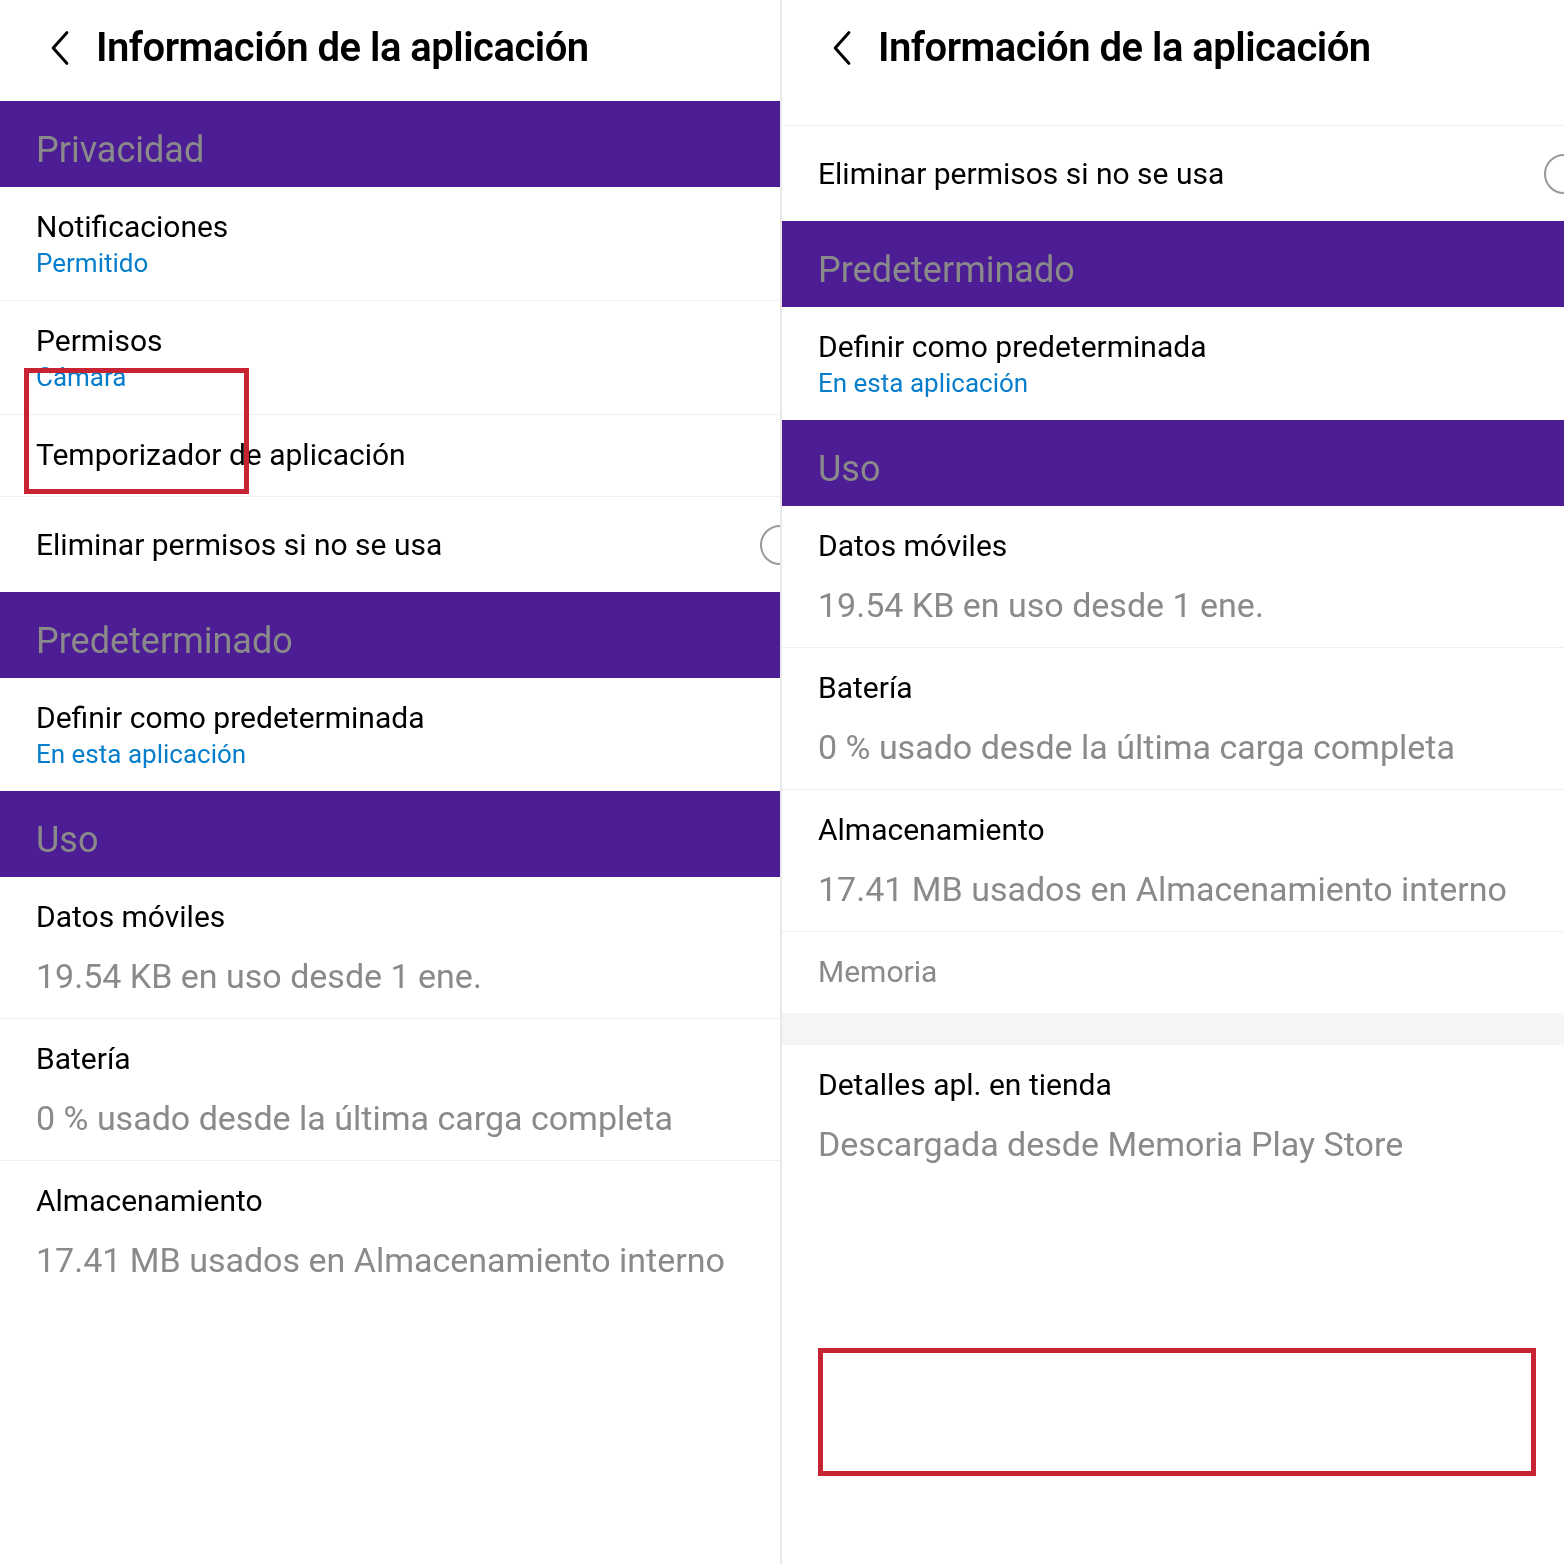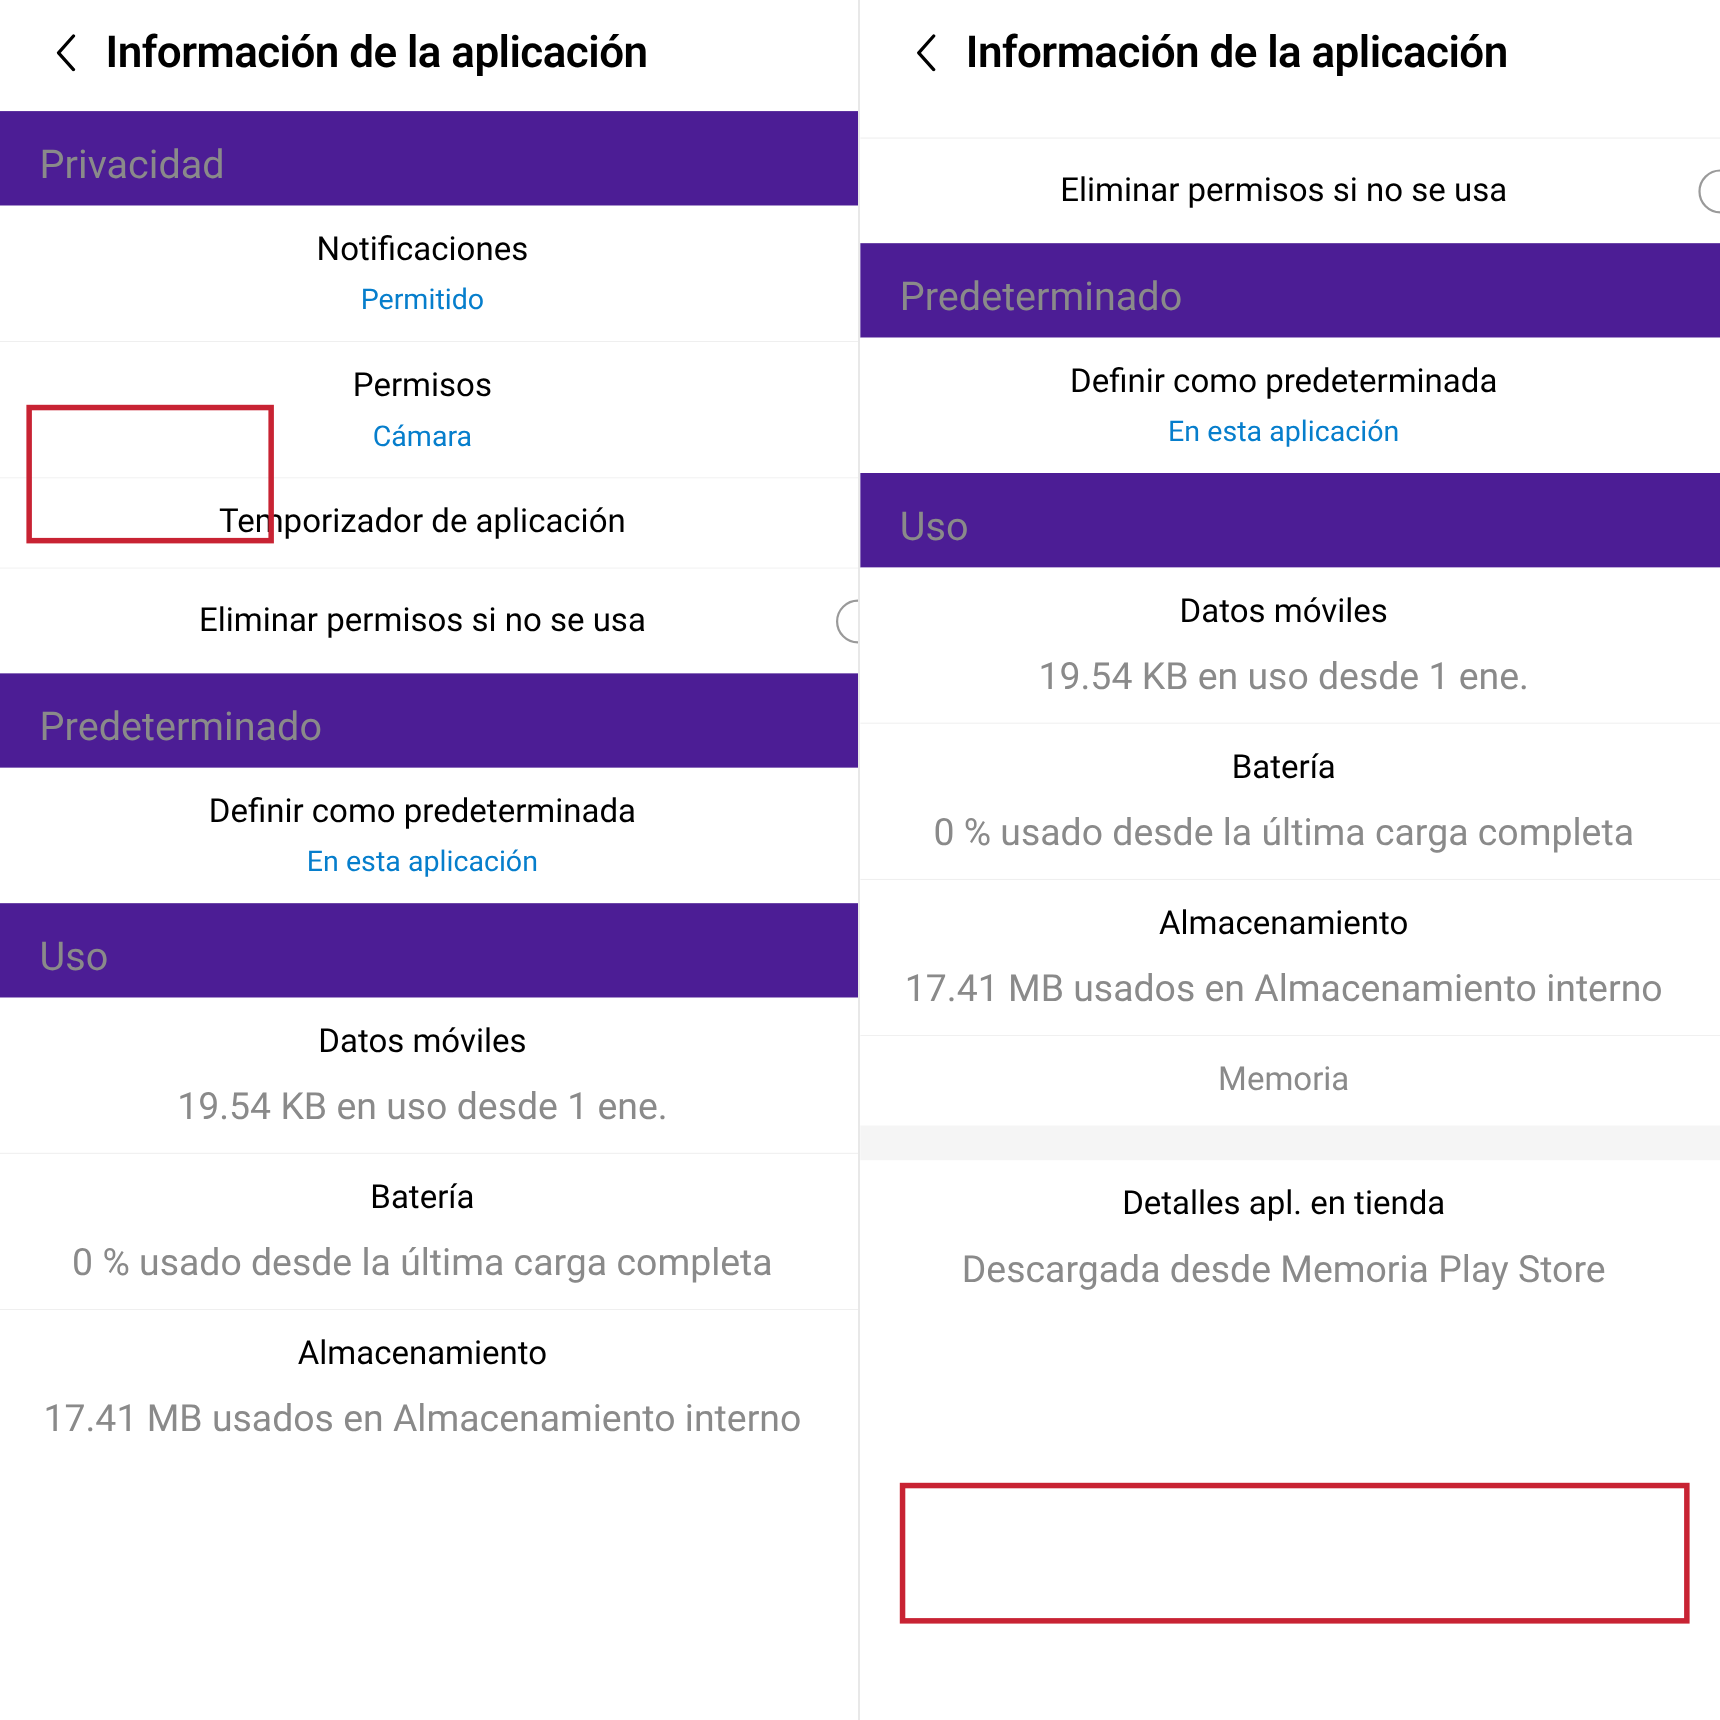--- a/index.html
+++ b/index.html
@@ -45,33 +45,32 @@
       font-size: 36px;
       color: #8a8a8a;
       background: #4c1d95;
     }
     .row {
       padding: 20px 48px 22px 36px;
       background: #ffffff;
       border-bottom: 1px solid #efefef;
       cursor: pointer;
       position: relative;
-      text-align: center;
     }
     .row.no-border { border-bottom: none; }
     .row-title {
       font-size: 30px;
       color: #000;
       font-weight: 400;
       line-height: 1.3;
     }
     .row-sub-blue {
       font-size: 26px;
       color: #067ecc;
-      margin-top: 12px;
+      margin-top: 2px;
     }
     .row-sub-gray {
       font-size: 34px;
       color: #8a8a8a;
       margin-top: 20px;
     }
     .row.faded .row-title { color: #8a8a8a; }
     .row.faded .row-sub-gray { color: #b0b0b0; }
     .toggle-cut {
       position: absolute;

